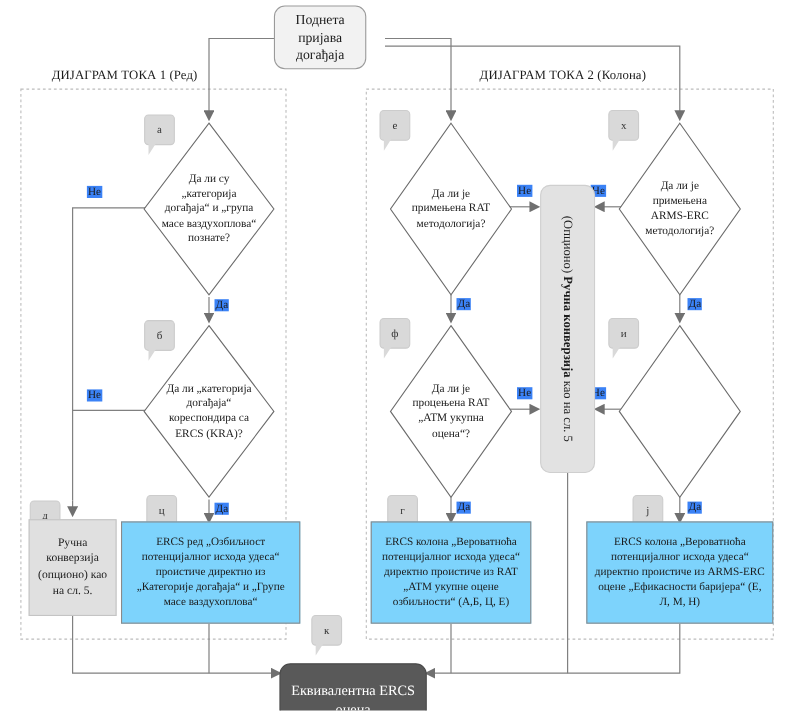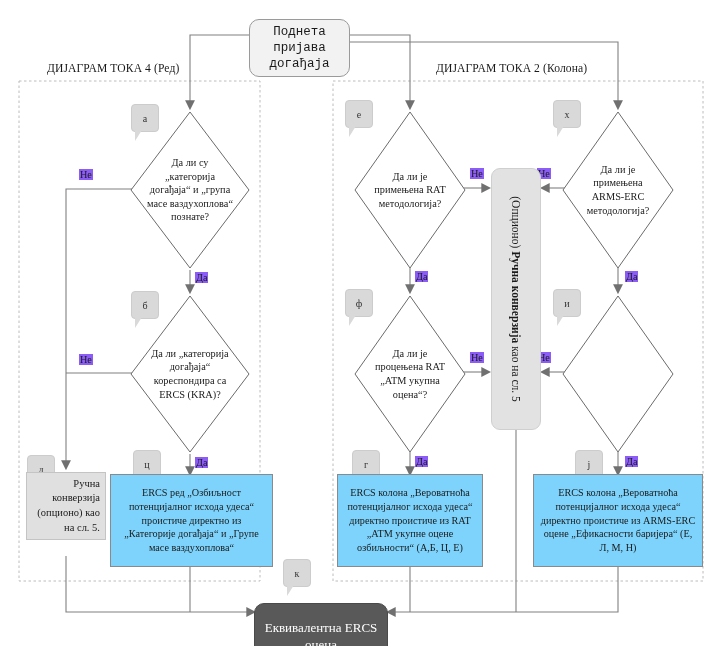--- a/index.html
+++ b/index.html
@@ -56,21 +56,21 @@
     border-left:7px solid #d9d9d9;
     border-bottom:11px solid transparent;
     left:3px;bottom:-10px;
   }
 
   
   .caption{
     position:absolute;font-size:11.6px;letter-spacing:.1px;white-space:nowrap;
   }
   
-  .elabel{position:absolute;font-size:10.2px;background:#8b5cf6;padding:0 1px;}
+  .elabel{position:absolute;font-size:10.2px;background:#3b82f6;padding:0 1px;}
 </style>
 </head>
 <body>
 
 <div id="stage">
 
   <svg id="svg-layer" viewBox="0 0 718 646">
     <defs>
       <marker id="arrL" markerWidth="9" markerHeight="9" refX="7" refY="4.5" orient="auto">
         <path d="M0,0 L9,4.5 L0,9 z" fill="#707070"></path>
@@ -125,24 +125,24 @@
     <g fill="#ffffff" stroke="#6b6b6b" stroke-width="1">
       <polygon points="190,112 249,190 190,268 131,190"></polygon>
       <polygon points="190,296 249,374 190,452 131,374"></polygon>
       <polygon points="410,112 465,190 410,268 355,190"></polygon>
       <polygon points="410,296 465,374 410,452 355,374"></polygon>
       <polygon points="618,112 673,190 618,268 563,190"></polygon>
       <polygon points="618,296 673,374 618,452 563,374"></polygon>
     </g>
   </svg>
 
-  <div class="caption" style="left:47px;top:62px;">ДИЈАГРАМ ТОКА 4 (Ред)</div>
+  <div class="caption" style="left:47px;top:62px;">ДИЈАГРАМ ТОКА 1 (Ред)</div>
   <div class="caption" style="left:436px;top:62px;">ДИЈАГРАМ ТОКА 2 (Колона)</div>
 
-  <div class="node start-box" style="left:249px;top:19px;width:101px;height:58px;font-family:Liberation Mono, monospace;">Поднета пријава догађаја</div>
+  <div class="node start-box" style="left:249px;top:5px;width:84px;height:58px;">Поднета пријава догађаја</div>
 
   <div class="diamond-text" style="left:148px;top:324px;width:84px;height:100px;">Да ли „категорија догађаја“ кореспондира са ERCS (KRA)?</div>
   <div class="diamond-text" style="left:146px;top:140px;width:88px;height:100px;">Да ли су „категорија догађаја“ и „група масе ваздухоплова“ познате?</div>
   <div class="diamond-text" style="left:370px;top:328px;width:80px;height:92px;">Да ли је процењена RAT „ATM укупна оцена“?</div>
   <div class="diamond-text" style="left:370px;top:146px;width:80px;height:88px;">Да ли је примењена RAT методологија?</div>
   <div class="diamond-text" style="left:578px;top:146px;width:80px;height:88px;">Да ли је примењена ARMS-ERC методологија?</div>
 
   <div class="badge" style="left:131px;top:104px;">
     <span>а</span>
       <i class="tail"></i>
@@ -202,21 +202,21 @@
   <div class="elabel" style="left:625px;top:271px;">Да</div>
   <div class="elabel" style="left:537px;top:352px;">Не</div>
   <div class="elabel" style="left:625px;top:456px;">Да</div>
 
   <div class="node vert-box" style="left:491px;top:168px;width:50px;height:262px;">
     <span class="vtext">
       <span>(Опционо) </span><b>Ручна конверзија</b><span> као на сл. 5</span>
     </span>
   </div>
 
-  <div class="node proc-light" style="left:26px;top:472px;width:80px;height:68px;text-align:right;">Ручна конверзија (опционо) као на сл. 5.</div>
+  <div class="node proc-light" style="left:26px;top:472px;width:80px;height:88px;">Ручна конверзија (опционо) као на сл. 5.</div>
 
   <div class="node proc-dark" style="left:110px;top:474px;width:163px;height:93px;">ERCS ред „Озбиљност потенцијалног исхода удеса“ проистиче директно из „Категорије догађаја“ и „Групе масе ваздухоплова“</div>
 
   <div class="node proc-dark" style="left:337px;top:474px;width:146px;height:93px;">ERCS колона „Вероватноћа потенцијалног исхода удеса“ директно проистиче из RAT „ATM укупне оцене озбиљности“ (А,Б, Ц, Е)</div>
 
   <div class="node proc-dark" style="left:533px;top:474px;width:170px;height:93px;">ERCS колона „Вероватноћа потенцијалног исхода удеса“ директно проистиче из ARMS-ERC оцене „Ефикасности баријера“ (Е, Л, М, Н)</div>
 
   <div class="node terminal-box" style="left:254px;top:583px;width:134px;height:68px;margin-top:20px;">Еквивалентна ERCS оцена</div>
 
 </div>

